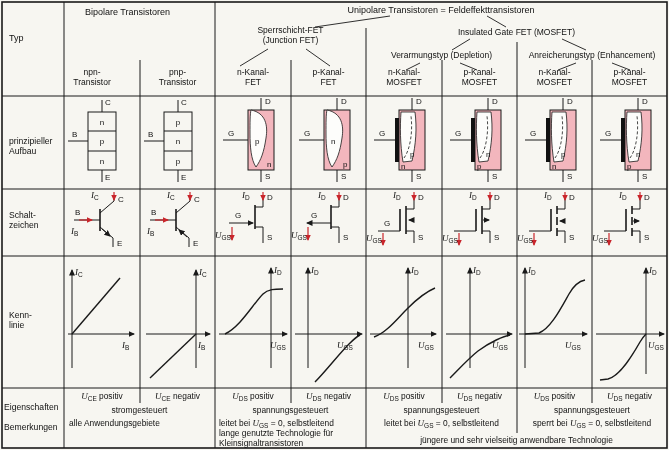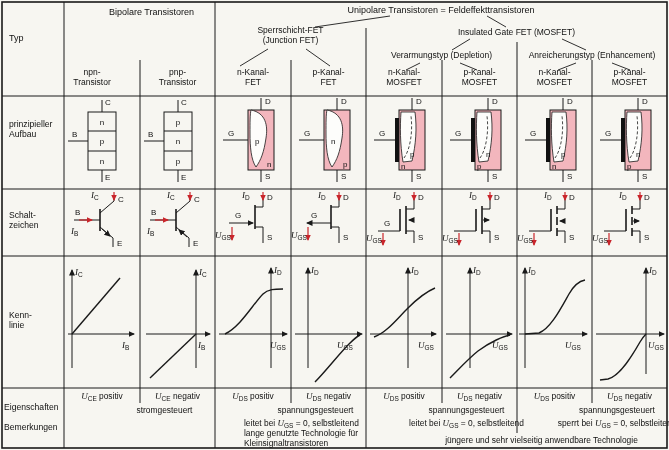--- a/index.html
+++ b/index.html
@@ -17,21 +17,21 @@
   .gate{fill:#111;stroke:none;}
   text{fill:#111;}
   .t{font-family:"Liberation Sans",sans-serif;font-size:8px;}
   .tm{font-family:"Liberation Sans",sans-serif;font-size:8px;text-anchor:middle;}
   .ms{font-family:"Liberation Serif",serif;font-style:italic;font-size:9px;}
   .sb{font-family:"Liberation Sans",sans-serif;font-style:normal;font-size:6.5px;}
   .lbl{position:absolute;font-size:9px;line-height:11px;}
   .sm{font-size:8.5px;line-height:10px;}
   .ctr{text-align:center;}
   .rl{font-size:8.6px;line-height:10px;}
-  .nt{position:absolute;font-size:8.4px;line-height:10px;margin-left:25px;}
+  .nt{position:absolute;font-size:8.4px;line-height:10px;}
   .vz{position:absolute;font-size:8.4px;text-align:center;}
   .vz i,.nt i{font-family:"Liberation Serif",serif;font-style:italic;font-size:9px;}
   .vz sub,.nt sub{font-size:6.5px;line-height:0;vertical-align:-2px;}
 </style>
 </head>
 <body>
 
 <div id="stage">
 
 <svg width="669" height="450" viewBox="0 0 669 450">
@@ -297,21 +297,21 @@
     <path class="ln" marker-end="url(#mb)" d="M54,118 L54,12"></path>
     <path class="ln" marker-end="url(#mb)" d="M4,78 L72,78"></path>
     <path class="cv" d="M8,124 L16,123 C28,120 40,100 48,86 C51,81 53,79 54,78"></path>
     <text class="ms" x="57" y="17"><tspan>I</tspan><tspan class="sb" dy="2">D</tspan></text>
     <text class="ms" x="56" y="92"><tspan>U</tspan><tspan class="sb" dy="2">GS</tspan></text>
   </g>
 </svg>
 
 <div class="lbl" style="left:9px;top:33px">Typ</div>
 
-<div class="lbl ctr" style="left:76px;top:7px;width:151px">Bipolare Transistoren</div>
+<div class="lbl ctr" style="left:52px;top:7px;width:151px">Bipolare Transistoren</div>
 <div class="lbl ctr sm" style="left:215px;top:25px;width:151px">
   <div>Sperrschicht-FET</div>
   <div>(Junction FET)</div>
 </div>
 <div class="lbl ctr" style="left:215px;top:5px;width:452px">Unipolare Transistoren = Feldeffekttransistoren</div>
 <div class="lbl ctr sm" style="left:366px;top:27px;width:301px">Insulated Gate  FET  (MOSFET)</div>
 <div class="lbl ctr sm" style="left:366px;top:50px;width:151px">Verarmungstyp (Depletion)</div>
 <div class="lbl ctr sm" style="left:517px;top:50px;width:150px">Anreicherungstyp (Enhancement)</div>
 
 <div class="lbl ctr sm" style="left:64px;top:67px;width:56px">
@@ -340,21 +340,21 @@
     </div>
 <div class="lbl ctr sm" style="left:517px;top:67px;width:75px">
       <div>n-Kanal-</div>
       <div>MOSFET</div>
     </div>
 <div class="lbl ctr sm" style="left:592px;top:67px;width:75px">
       <div>p-Kanal-</div>
       <div>MOSFET</div>
     </div>
 
-<div class="lbl rl" style="left:9px;top:119px">
+<div class="lbl rl" style="left:9px;top:136px">
       <div>prinzipieller</div>
       <div>Aufbau</div>
     </div>
 <div class="lbl rl" style="left:9px;top:210px">
       <div>Schalt-</div>
       <div>zeichen</div>
     </div>
 <div class="lbl rl" style="left:9px;top:310px">
       <div>Kenn-</div>
       <div>linie</div>
@@ -370,20 +370,21 @@
 <div class="vz" style="left:442px;top:391px;width:75px"><i>U</i><sub>DS</sub>&nbsp;<span>negativ</span></div>
 <div class="vz" style="left:517px;top:391px;width:75px"><i>U</i><sub>DS</sub>&nbsp;<span>positiv</span></div>
 <div class="vz" style="left:592px;top:391px;width:75px"><i>U</i><sub>DS</sub>&nbsp;<span>negativ</span></div>
 
 <div class="nt ctr" style="left:64px;top:405px;width:151px">stromgesteuert</div>
 <div class="nt ctr" style="left:215px;top:405px;width:151px">spannungsgesteuert</div>
 <div class="nt ctr" style="left:366px;top:405px;width:151px">spannungsgesteuert</div>
 <div class="nt ctr" style="left:517px;top:405px;width:150px">spannungsgesteuert</div>
 
 <div class="nt" style="left:69px;top:418px;width:145px">
+  <div>alle Anwendungsgebiete</div>
 </div>
 <div class="nt" style="left:219px;top:418px;width:147px">
   <div><span>leitet bei </span><i>U</i><sub>GS</sub><span> = 0, selbstleitend</span></div>
   <div>lange genutzte Technologie für</div>
   <div>Kleinsignaltransistoren</div>
 </div>
 <div class="nt ctr" style="left:366px;top:418px;width:151px">
   <span>leitet bei </span><i>U</i><sub>GS</sub><span> = 0, selbstleitend</span>
 </div>
 <div class="nt ctr" style="left:517px;top:418px;width:150px">

